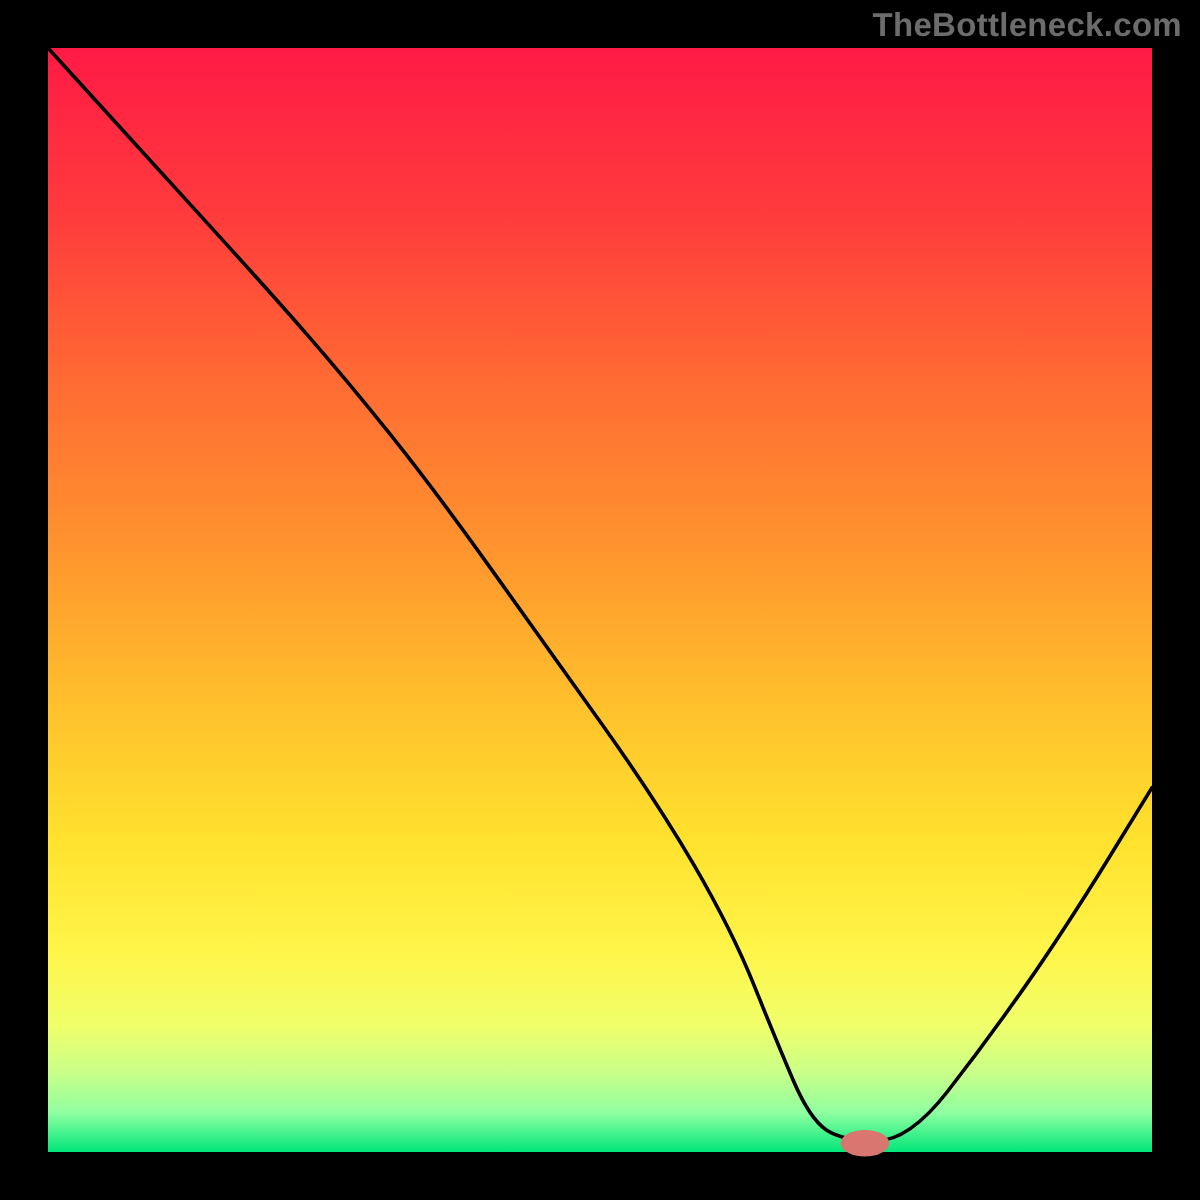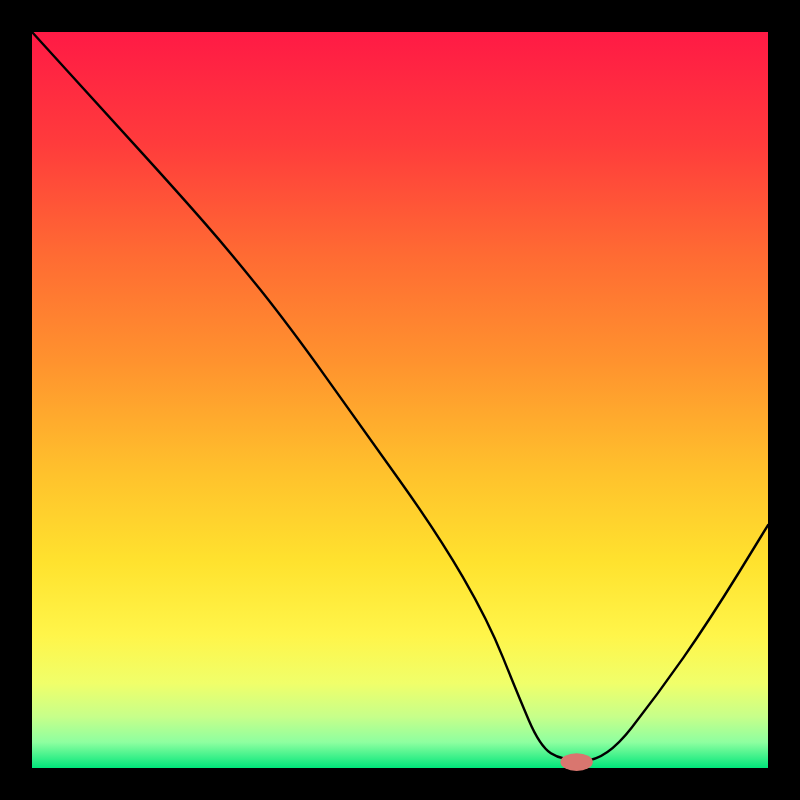--- a/index.html
+++ b/index.html
@@ -46,13 +46,14 @@
           <stop offset="93.00%" stop-color="#c7ff8a"></stop>
           <stop offset="96.50%" stop-color="#8effa0"></stop>
           <stop offset="100.00%" stop-color="#00e67a"></stop>
         </linearGradient>
     </defs>
     <rect x="0" y="0" width="800" height="800" fill="#000"></rect>
     <rect id="plot-bg" fill="url(#bg-grad)" x="32" y="32" width="736" height="736"></rect>
     <path id="curve" fill="none" stroke-linecap="round" stroke-linejoin="round" d="M 32.0 32.0 Q 32.0 32.0 68.8 72.5 Q 105.6 113.0 142.4 153.4 Q 179.2 193.9 205.0 223.4 Q 230.7 252.8 260.2 289.6 Q 289.6 326.4 326.4 377.9 Q 363.2 429.4 400.0 481.0 Q 436.8 532.5 462.6 576.6 Q 488.3 620.8 503.0 657.6 Q 517.8 694.4 528.8 720.2 Q 539.8 745.9 550.9 753.3 Q 561.9 760.6 584.0 760.6 Q 606.1 760.6 631.8 727.5 Q 657.6 694.4 683.4 657.6 Q 709.1 620.8 738.6 573.0 L 768.0 525.1" stroke="#000000" stroke-width="2.4"></path>
     <ellipse id="marker" cx="576.64" cy="762.112" rx="16.192" ry="8.832" fill="#d9766f"></ellipse>
   </svg>
+  <div class="watermark">TheBottleneck.com</div>
 </div>
 
 </body></html>

